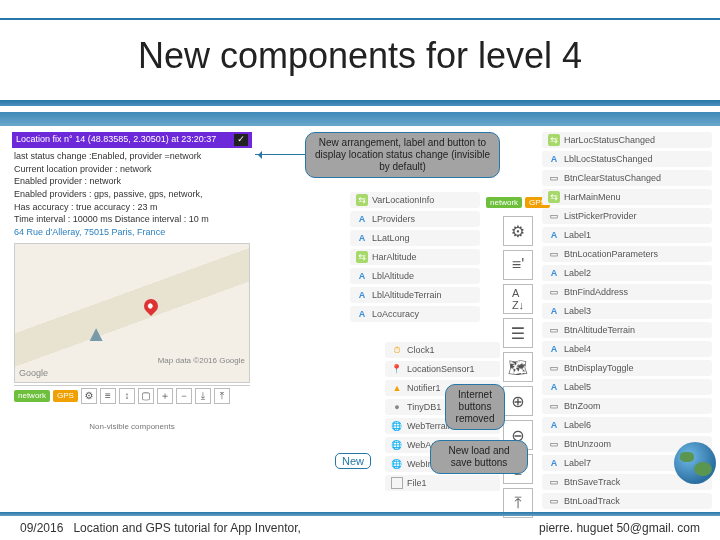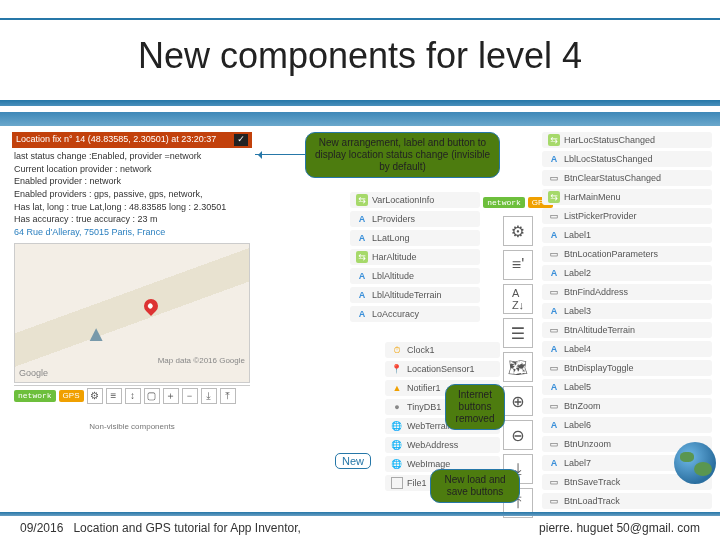--- a/index.html
+++ b/index.html
@@ -40,21 +40,21 @@
   
   .phone-mock {
     position: absolute;
     left: 12px; top: 0;
     width: 240px;
     font-size: 9px;
     color: #333;
     line-height: 1.3;
   }
   .phone-head {
-    background: #c2410c;
+    background: #6d28d9;
     color: #fff;
     font-size: 9px;
     padding: 2px 4px;
     display: flex;
     justify-content: space-between;
   }
   .phone-head .check { background:#222;width:14px;height:12px;display:inline-flex;align-items:center;justify-content:center;color:#fff;font-size:9px;}
   .phone-body { padding: 3px 2px; }
   .phone-body div { margin-bottom: 1px; }
   .srv { color: #2a7fbf; }
@@ -78,29 +78,29 @@
   .google-foot { position:absolute; bottom:2px; left:4px; font-size:9px; color:#888; }
   .google-cred { position:absolute; bottom:15px; right:4px; font-size:8px; color:#888; }
   .phone-buttons {
     margin-top: 2px;
     display:flex;
     align-items:center;
     gap:3px;
     border-top:1px solid #ccc;
     padding-top:2px;
   }
-  .chip-green{background:#6dbf3c;color:#fff;font-size:8px;padding:1px 4px;border-radius:2px;font-family:Liberation Mono, monospace;}
+  .chip-green{background:#6dbf3c;color:#fff;font-size:8px;padding:1px 4px;border-radius:2px;}
   .chip-orange{background:#f0a000;color:#fff;font-size:8px;padding:1px 4px;border-radius:2px;}
   .ib{width:16px;height:16px;border:1px solid #bbb;display:inline-flex;align-items:center;justify-content:center;font-size:10px;color:#555;background:#fff;}
   .nonvis{font-size:8px;text-align:center;color:#777;margin-top:18px;}
 
   
   .bubble {
     position: absolute;
-    background: #4d7c0f;
+    background: #a3a3a3;
     border: 1px solid #2677a8;
     border-radius: 10px;
     font-size: 10px;
     color: #222;
     text-align: center;
     padding: 4px 6px;
     line-height: 1.2;
     z-index: 5;
   }
   .arrow {
@@ -224,22 +224,22 @@
   <div class="phone-mock">
     <div class="phone-head">
       <span>Location fix n° 14 (48.83585, 2.30501) at 23:20:37</span>
       <span class="check">✓</span>
     </div>
     <div class="phone-body">
       <div>last status change :Enabled, provider =network</div>
       <div>Current location provider : network</div>
       <div>Enabled provider           : network</div>
       <div>Enabled providers : gps, passive, gps, network,</div>
-      <div>Has lat, long : true Lat,long : 48.83585 long : 2.30501</div>
       <div>Has accuracy : true accuracy : 23 m</div>
+      <div>Time interval : 10000 ms  Distance interval : 10 m</div>
       <div class="addr">64 Rue d'Alleray, 75015 Paris, France</div>
       <div class="map">
         <div class="pylon">▲</div>
         <div class="pin"></div>
         <span class="google-foot">Google</span>
         <span class="google-cred">Map data ©2016 Google</span>
       </div>
       <div class="phone-buttons">
         <span class="chip-green">network</span>
         <span class="chip-orange">GPS</span>
@@ -327,21 +327,21 @@
         <span>File1</span>
       </div>
     </div>
 
   <div class="bubble" style="left:445px;top:252px;width:60px">Internet
 buttons
 removed</div>
 
   <div class="new-lbl" style="left:335px;top:280px">New</div>
 
-  <div class="bubble" style="left:430px;top:337px;width:90px">New load and
+  <div class="bubble" style="left:430px;top:308px;width:98px">New load and
 save buttons</div>
 
   <div class="btncol">
     <div class="chips-row">
       <span class="chip-green">network</span>
       <span class="chip-orange">GPS</span>
     </div>
     <div class="sq">⚙</div>
     <div class="sq">≡'</div>
     <div class="sq">

